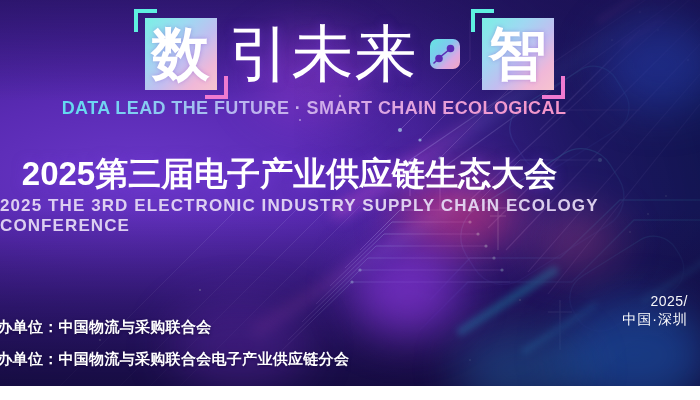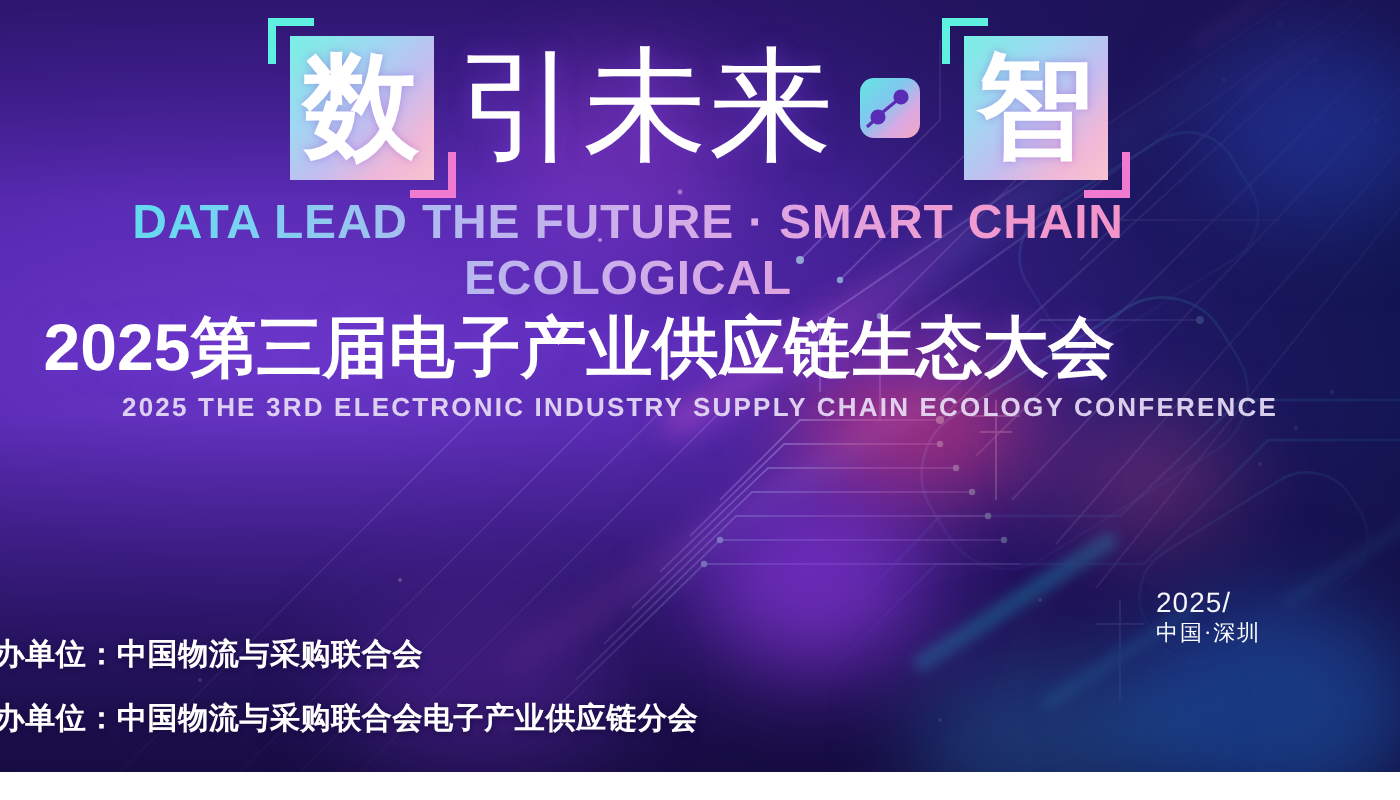--- a/index.html
+++ b/index.html
@@ -77,60 +77,60 @@
     width:30px;height:30px;margin:0 12px;
     border-radius:7px;
     background:linear-gradient(135deg,#63e7e0 0%,#7fc8ef 40%,#d9a9e4 70%,#f4a6c0 100%);
     position:relative;flex:none;
   }
 
   
   .sub-en{
     position:absolute;left:0;top:98px;width:628px;
     text-align:center;
-    font-size:24px;font-weight:bold;letter-spacing:.4px;
+    font-size:18px;font-weight:bold;letter-spacing:.4px;
     background:linear-gradient(90deg,#4fe3e8 0%,#6fd6f2 16%,#b9b6ef 38%,#d9a8e6 58%,#f09ad0 78%,#f58fc2 100%);
     -webkit-background-clip:text;background-clip:text;color:transparent;
     -webkit-text-fill-color:transparent;
   }
 
   
   .conf-cn{
     position:absolute;left:0;top:152px;width:579px;
     text-align:center;
     font-size:33px;font-weight:bold;color:#ffffff;letter-spacing:0px;
     text-shadow:0 0 12px rgba(120,60,220,.55);
   }
   .conf-en{
     position:absolute;left:0;top:196px;width:700px;
-    text-align:center;
-    font-size:13px;font-weight:bold;color:#e7dcf6;
+    text-align:left;
+    font-size:17px;font-weight:bold;color:#e7dcf6;
     letter-spacing:1.1px;
     opacity:.93;
   }
 
   
   .orgs{
     position:absolute;left:-18px;top:318px;width:470px;
     color:#ffffff;
   }
   .org-line{
     font-size:15px;font-weight:bold;letter-spacing:.3px;margin-bottom:13px;
     white-space:nowrap;
     text-shadow:0 1px 3px rgba(20,8,60,.8);
   }
 
   
   .datebox{
     position:absolute;right:12px;top:294px;width:110px;
-    color:#ffffff;
+    text-align:right;color:#ffffff;
   }
   .d-year{font-size:14px;letter-spacing:.5px;line-height:1.1;opacity:.96;}
   .d-main{font-size:29px;line-height:1.12;letter-spacing:.5px;margin-top:1px;}
-  .d-city{font-size:11px;letter-spacing:1px;line-height:1.2;margin-top:2px;font-family:Liberation Serif, serif;}
+  .d-city{font-size:14px;letter-spacing:1px;line-height:1.2;margin-top:2px;}
 
   .whitestrip{
     position:absolute;left:0;bottom:0;width:700px;height:14px;background:#ffffff;
   }
 </style>
 </head>
 <body>
 
 <div id="banner">
 

